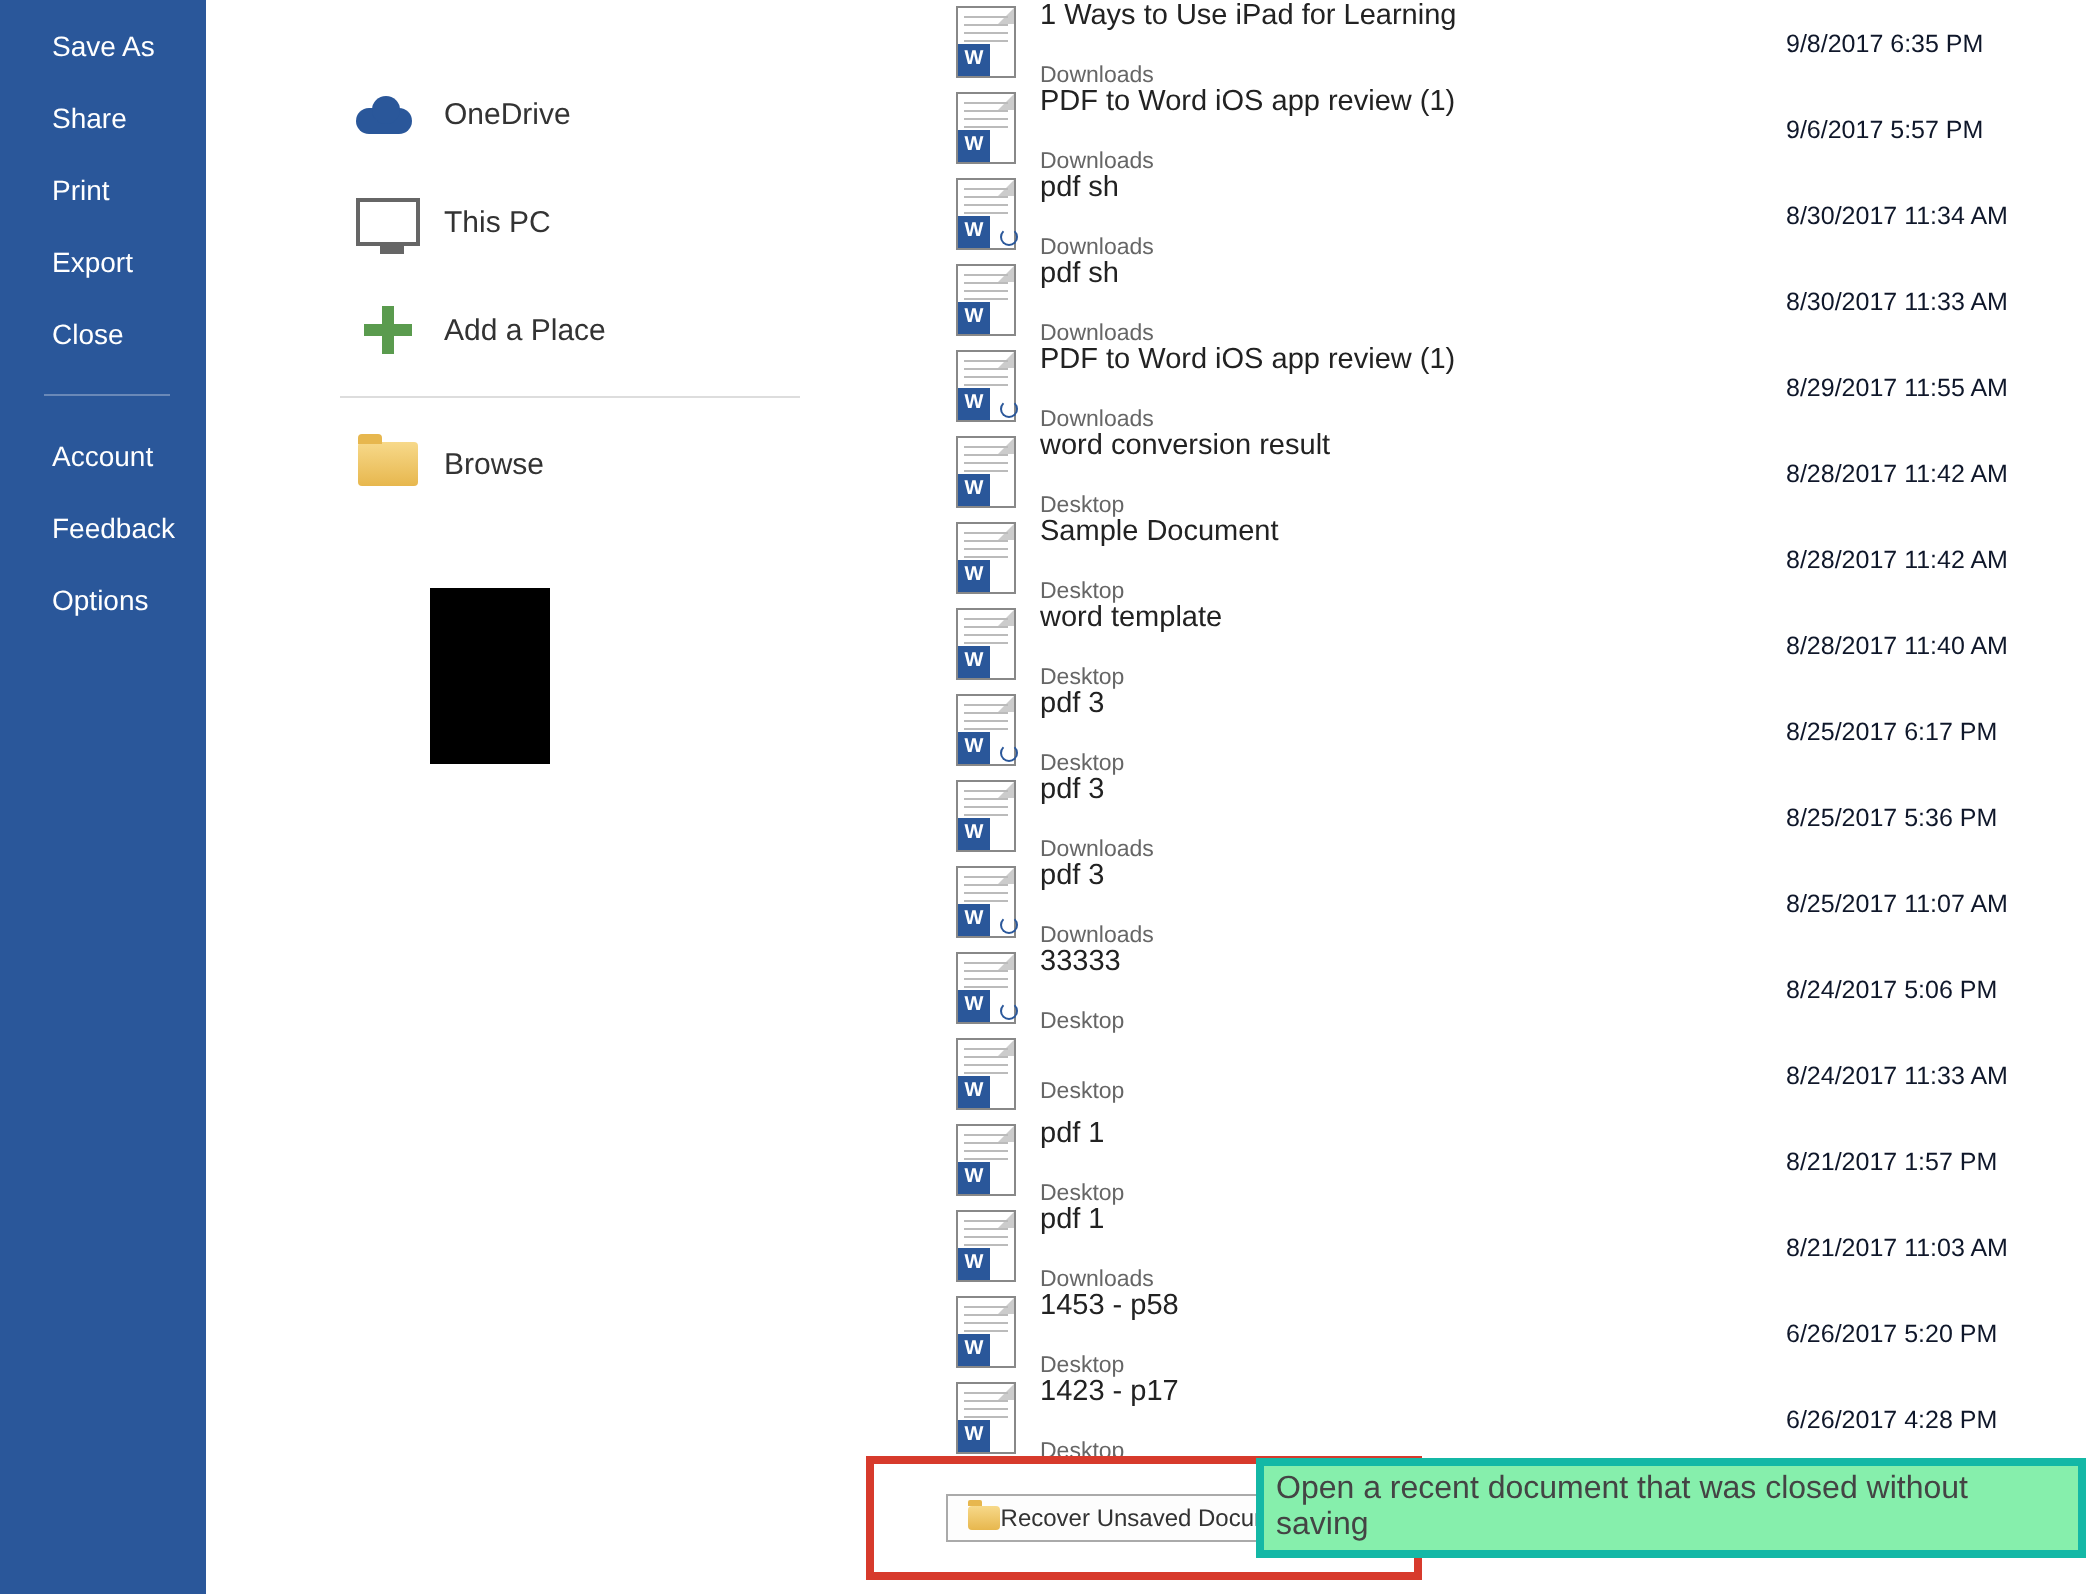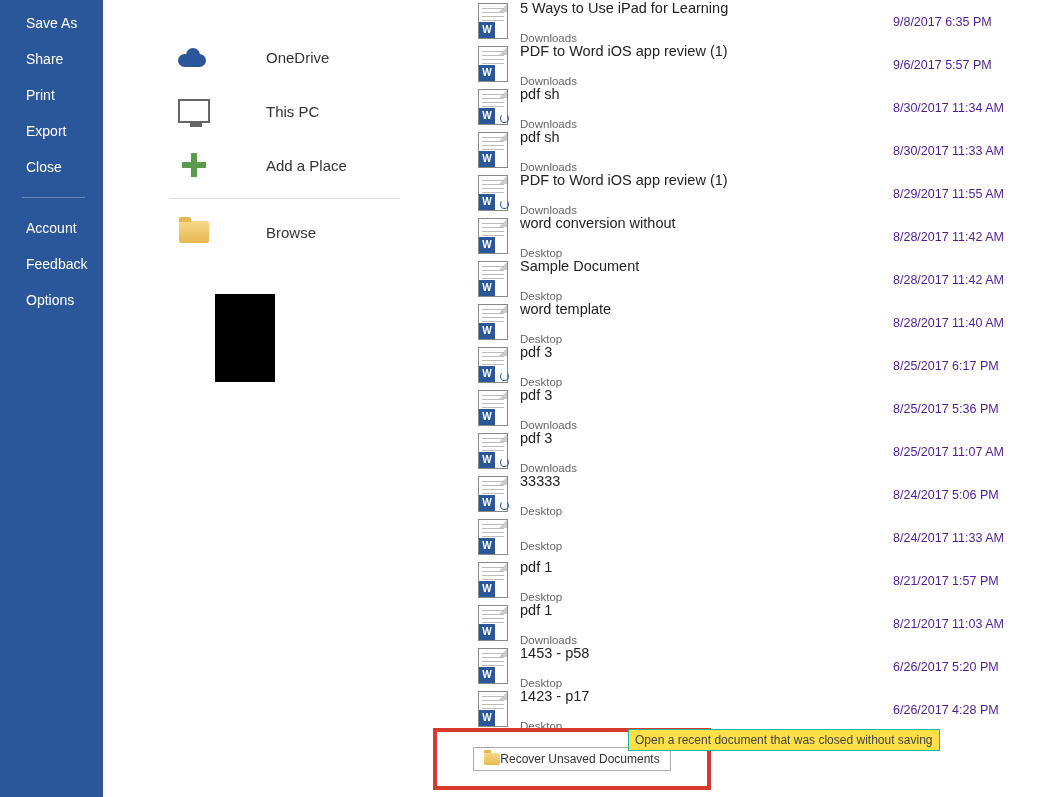--- a/index.html
+++ b/index.html
@@ -36,21 +36,20 @@
       position: absolute;
       left: 170px;
       top: 0;
       width: 240px;
     }
     .location-item {
       display: flex;
       align-items: center;
       padding: 12px 0;
       cursor: pointer;
-      gap: 44px;
     }
     .location-icon {
       width: 48px;
       height: 30px;
       display: flex;
       align-items: center;
       justify-content: center;
       margin-right: 4px;
     }
     .location-label {
@@ -156,21 +155,21 @@
       overflow: hidden;
     }
     .file-loc {
       font-size: 11.5px;
       color: #666;
       margin-top: 16px;
     }
     .file-date {
       width: 150px;
       font-size: 12.5px;
-      color: #4c1d95;
+      color: #0f172a;
       text-align: left;
       padding-right: 10px;
     }
     .recover-area {
       position: absolute;
       left: 433px;
       top: 728px;
       width: 278px;
       height: 62px;
       border: 4px solid #d73a2c;
@@ -184,24 +183,24 @@
       padding: 4px 10px;
       border: 1px solid #aaa;
       background: #fdfdfd;
       font-size: 12px;
       cursor: pointer;
     }
     .tooltip {
       position: absolute;
       left: 628px;
       top: 729px;
-      background: #fde047;
-      border: 1px solid #14b8a6;
+      background: #86efac;
+      border: 4px solid #14b8a6;
       padding: 3px 6px;
-      font-size: 12px;
+      font-size: 16px;
       color: #444;
       z-index: 5;
     }
     
     .onedrive-cloud {
       width: 36px;
       height: 20px;
       position: relative;
     }
     .onedrive-cloud::before {
@@ -324,21 +323,21 @@
 
 <div class="file-list" id="file-list">
     <div class="file-item">
       <div class="file-icon">
         <div class="page">
           <div class="lines"></div>
         </div>
         <div class="wbadge">W</div>
       </div>
       <div class="file-text">
-        <div class="file-name">5 Ways to Use iPad for Learning</div>
+        <div class="file-name">1 Ways to Use iPad for Learning</div>
         <div class="file-loc">Downloads</div>
       </div>
       <div class="file-date">9/8/2017 6:35 PM</div>
     </div>
     <div class="file-item">
       <div class="file-icon">
         <div class="page">
           <div class="lines"></div>
         </div>
         <div class="wbadge">W</div>
@@ -391,21 +390,21 @@
       <div class="file-date">8/29/2017 11:55 AM</div>
     </div>
     <div class="file-item">
       <div class="file-icon">
         <div class="page">
           <div class="lines"></div>
         </div>
         <div class="wbadge">W</div>
       </div>
       <div class="file-text">
-        <div class="file-name">word conversion without</div>
+        <div class="file-name">word conversion result</div>
         <div class="file-loc">Desktop</div>
       </div>
       <div class="file-date">8/28/2017 11:42 AM</div>
     </div>
     <div class="file-item">
       <div class="file-icon">
         <div class="page">
           <div class="lines"></div>
         </div>
         <div class="wbadge">W</div>

